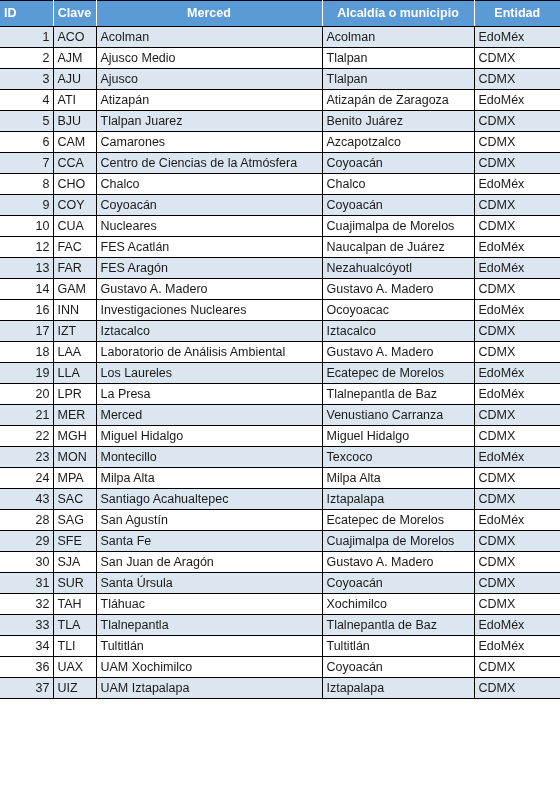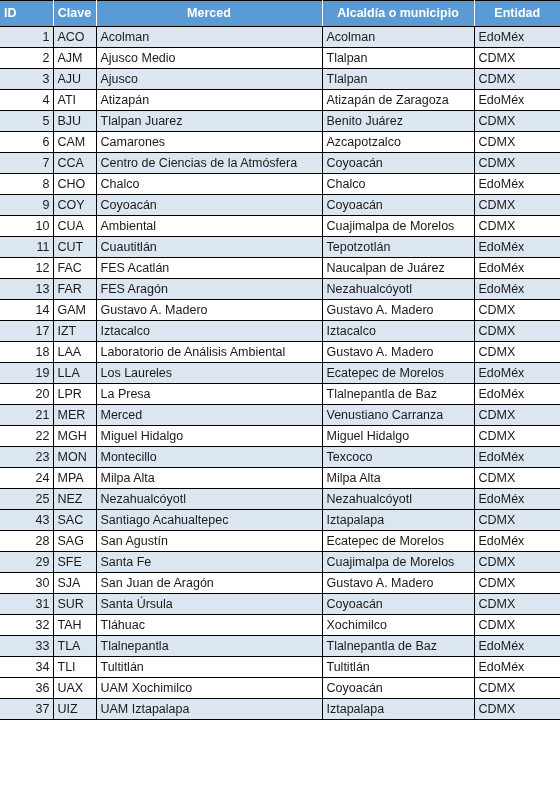--- a/index.html
+++ b/index.html
@@ -142,30 +142,23 @@
       <tr class="odd">
         <td class="c-id">9</td>
         <td class="c-clave">COY</td>
         <td class="c-nombre">Coyoacán</td>
         <td class="c-alc">Coyoacán</td>
         <td class="c-ent">CDMX</td>
       </tr>
       <tr class="even">
         <td class="c-id">10</td>
         <td class="c-clave">CUA</td>
-        <td class="c-nombre">Ambiental</td>
+        <td class="c-nombre">Nucleares</td>
         <td class="c-alc">Cuajimalpa de Morelos</td>
         <td class="c-ent">CDMX</td>
-      </tr>
-      <tr class="odd">
-        <td class="c-id">11</td>
-        <td class="c-clave">CUT</td>
-        <td class="c-nombre">Cuautitlán</td>
-        <td class="c-alc">Tepotzotlán</td>
-        <td class="c-ent">EdoMéx</td>
       </tr>
       <tr class="even">
         <td class="c-id">12</td>
         <td class="c-clave">FAC</td>
         <td class="c-nombre">FES Acatlán</td>
         <td class="c-alc">Naucalpan de Juárez</td>
         <td class="c-ent">EdoMéx</td>
       </tr>
       <tr class="odd">
         <td class="c-id">13</td>
@@ -174,20 +167,27 @@
         <td class="c-alc">Nezahualcóyotl</td>
         <td class="c-ent">EdoMéx</td>
       </tr>
       <tr class="even">
         <td class="c-id">14</td>
         <td class="c-clave">GAM</td>
         <td class="c-nombre">Gustavo A. Madero</td>
         <td class="c-alc">Gustavo A. Madero</td>
         <td class="c-ent">CDMX</td>
       </tr>
+      <tr class="even">
+        <td class="c-id">16</td>
+        <td class="c-clave">INN</td>
+        <td class="c-nombre">Investigaciones Nucleares</td>
+        <td class="c-alc">Ocoyoacac</td>
+        <td class="c-ent">EdoMéx</td>
+      </tr>
       <tr class="odd">
         <td class="c-id">17</td>
         <td class="c-clave">IZT</td>
         <td class="c-nombre">Iztacalco</td>
         <td class="c-alc">Iztacalco</td>
         <td class="c-ent">CDMX</td>
       </tr>
       <tr class="even">
         <td class="c-id">18</td>
         <td class="c-clave">LAA</td>
@@ -231,27 +231,20 @@
         <td class="c-ent">EdoMéx</td>
       </tr>
       <tr class="even">
         <td class="c-id">24</td>
         <td class="c-clave">MPA</td>
         <td class="c-nombre">Milpa Alta</td>
         <td class="c-alc">Milpa Alta</td>
         <td class="c-ent">CDMX</td>
       </tr>
       <tr class="odd">
-        <td class="c-id">25</td>
-        <td class="c-clave">NEZ</td>
-        <td class="c-nombre">Nezahualcóyotl</td>
-        <td class="c-alc">Nezahualcóyotl</td>
-        <td class="c-ent">EdoMéx</td>
-      </tr>
-      <tr class="odd">
         <td class="c-id">43</td>
         <td class="c-clave">SAC</td>
         <td class="c-nombre">Santiago Acahualtepec</td>
         <td class="c-alc">Iztapalapa</td>
         <td class="c-ent">CDMX</td>
       </tr>
       <tr class="even">
         <td class="c-id">28</td>
         <td class="c-clave">SAG</td>
         <td class="c-nombre">San Agustín</td>

